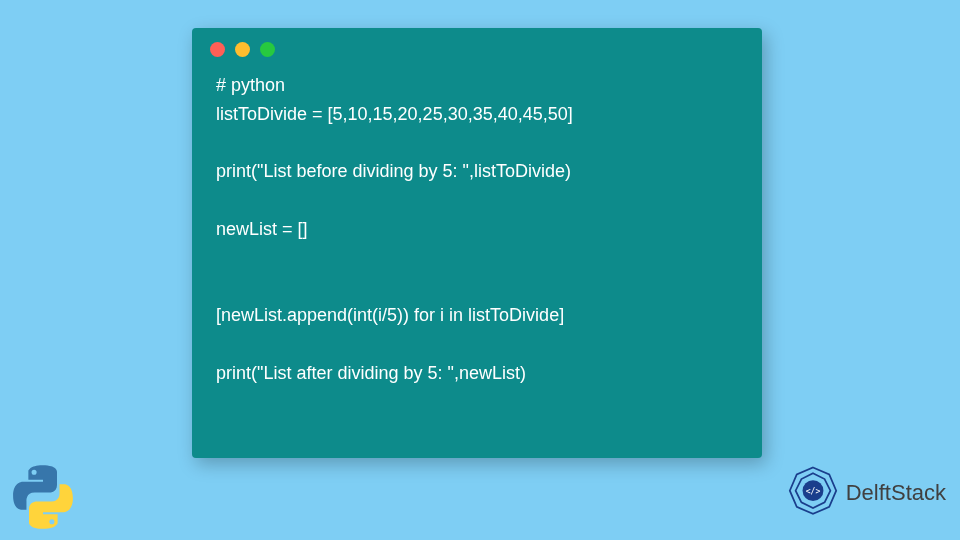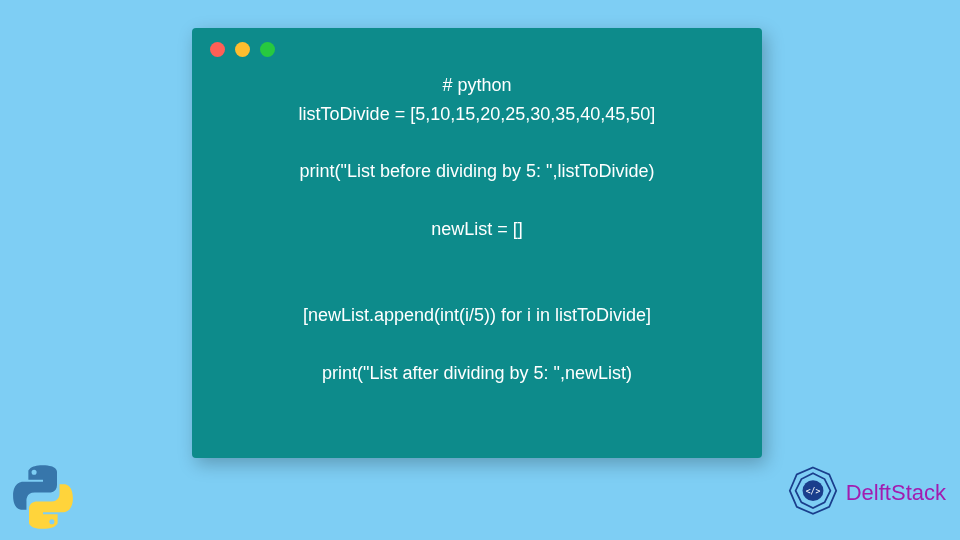--- a/index.html
+++ b/index.html
@@ -34,21 +34,20 @@
     .dot-red { background: #ff5f56; }
     .dot-yellow { background: #ffbd2e; }
     .dot-green { background: #27c93f; }
     .code-content {
       padding: 6px 24px 18px;
       color: #ffffff;
       font-size: 18px;
       line-height: 1.6;
       font-family: -apple-system, BlinkMacSystemFont, "Segoe UI", Arial, sans-serif;
       white-space: pre-wrap;
-      text-align: center;
     }
     .code-line { display: block; min-height: 1.6em; }
     .python-logo {
       position: absolute;
       bottom: 8px;
       left: 8px;
       width: 70px;
       height: 70px;
     }
     .delftstack {
@@ -57,21 +56,21 @@
       right: 14px;
       display: flex;
       align-items: center;
       gap: 4px;
     }
     .delft-icon {
       width: 58px;
       height: 58px;
     }
     .delft-text {
-      color: #a21caf;
+      color: #404040;
       font-size: 22px;
       font-weight: 500;
     }
   </style>
 </head>
 <body>
 
 <div class="code-window">
   <div class="traffic-lights">
     <span class="dot dot-red"></span>

